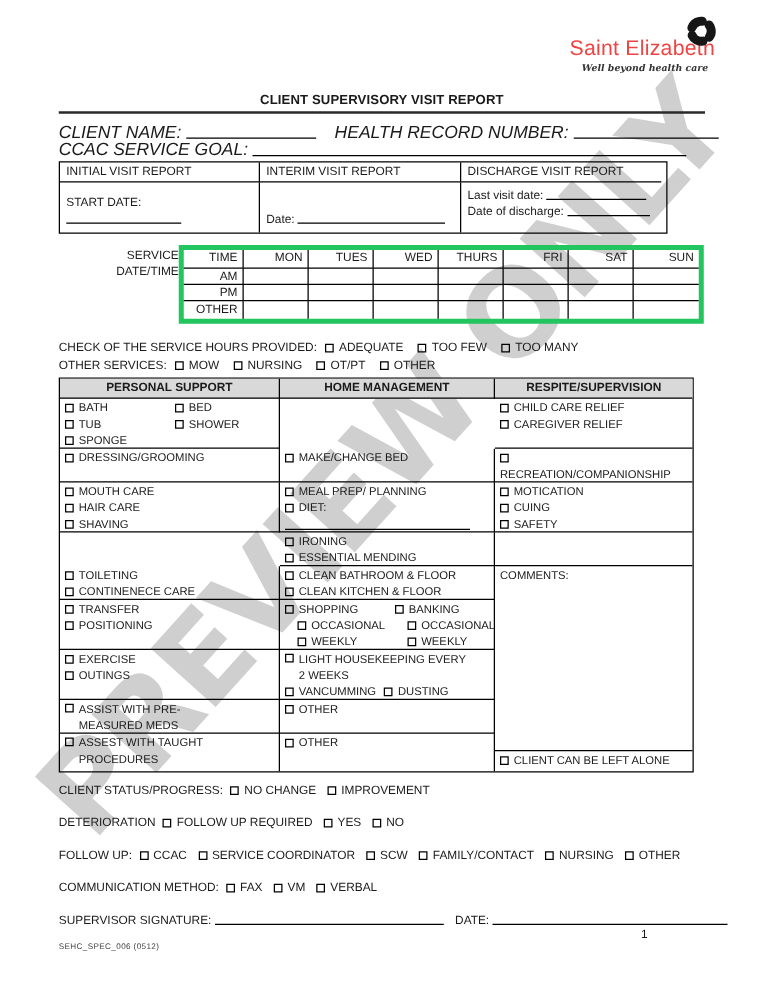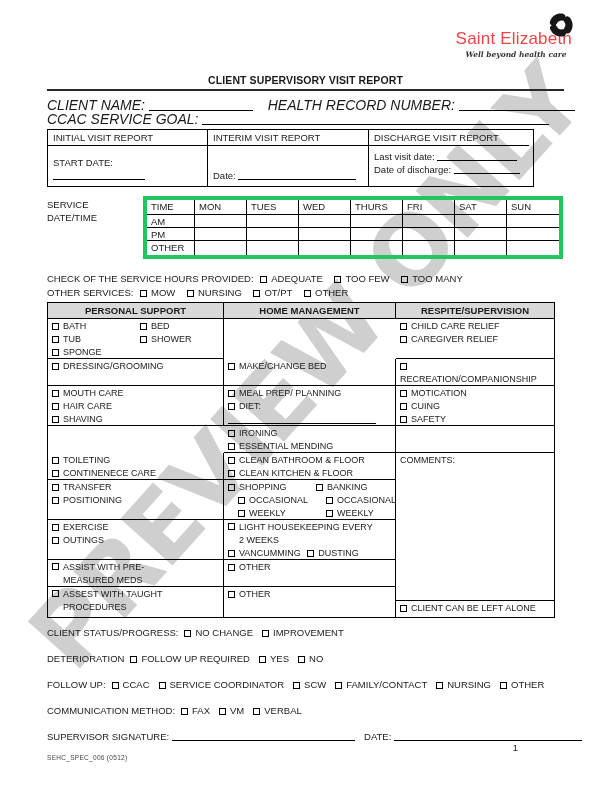--- a/index.html
+++ b/index.html
@@ -40,21 +40,21 @@
   .optw .cb { flex:none; margin-top:2px; }
 
   
   .vgrid { margin-top:3px; display:grid; grid-template-columns:160px 161px 160px;
            grid-template-rows:16px 40px; border:1px solid #000; width:487px; font-size:9.5px; }
   .vc { border-right:1px solid #000; border-bottom:1px solid #000; padding:1px 5px; line-height:13px; }
   .vc.lc { border-right:none; } .vc.lr { border-bottom:none; }
   .vc.bottom { display:flex; align-items:flex-end; padding-bottom:4px; }
 
   
-  .svc { display:flex; margin-top:9px; }
+  .svc { display:flex; margin-top:9px;text-align:right; }
   .svc-label { width:96px; font-size:9.5px; line-height:13px; padding-top:2px; }
   .tgrid { display:grid; grid-template-columns:48px repeat(7,52px);
            grid-template-rows:15px 13px 13px 14px; border:4px solid #22c55e; font-size:9.5px; }
   .tc { border-right:1px solid #000; border-bottom:1px solid #000; padding:0 4px; line-height:13px; }
   .tc.lc { border-right:none; } .tc.lr { border-bottom:none; }
 
   .hline { font-size:9.5px; line-height:13px; margin-top:13px; white-space:nowrap; }
   .hline2 { font-size:9.5px; line-height:13px; margin-top:1px; white-space:nowrap; }
 
   

